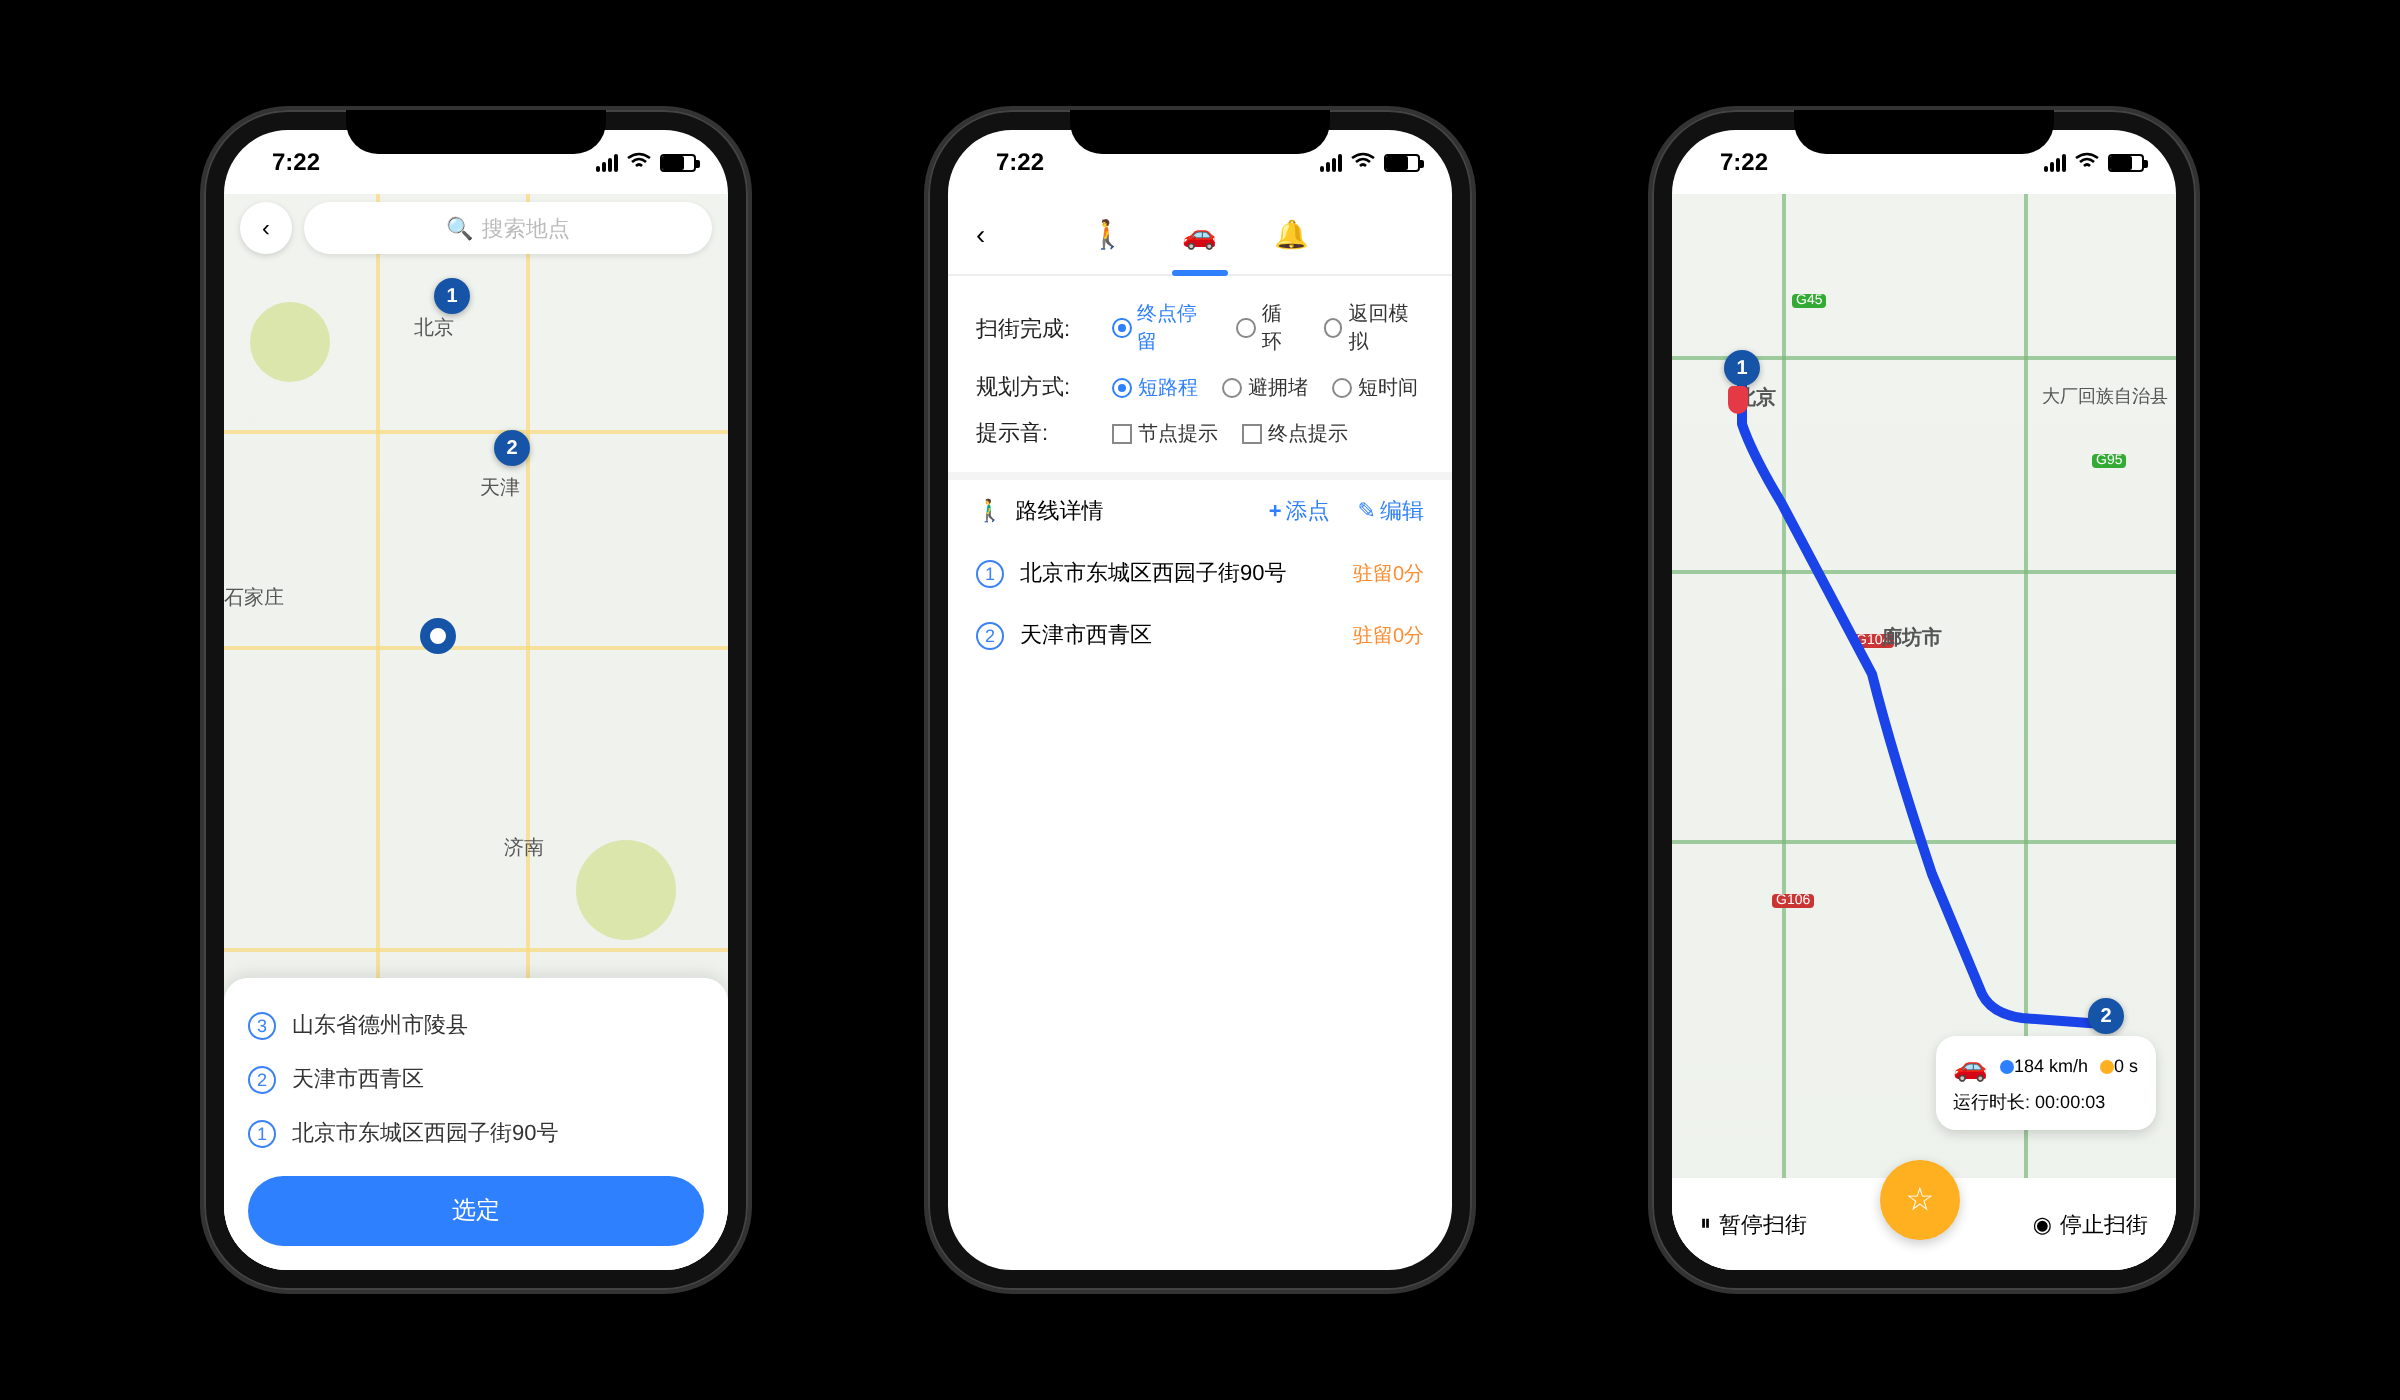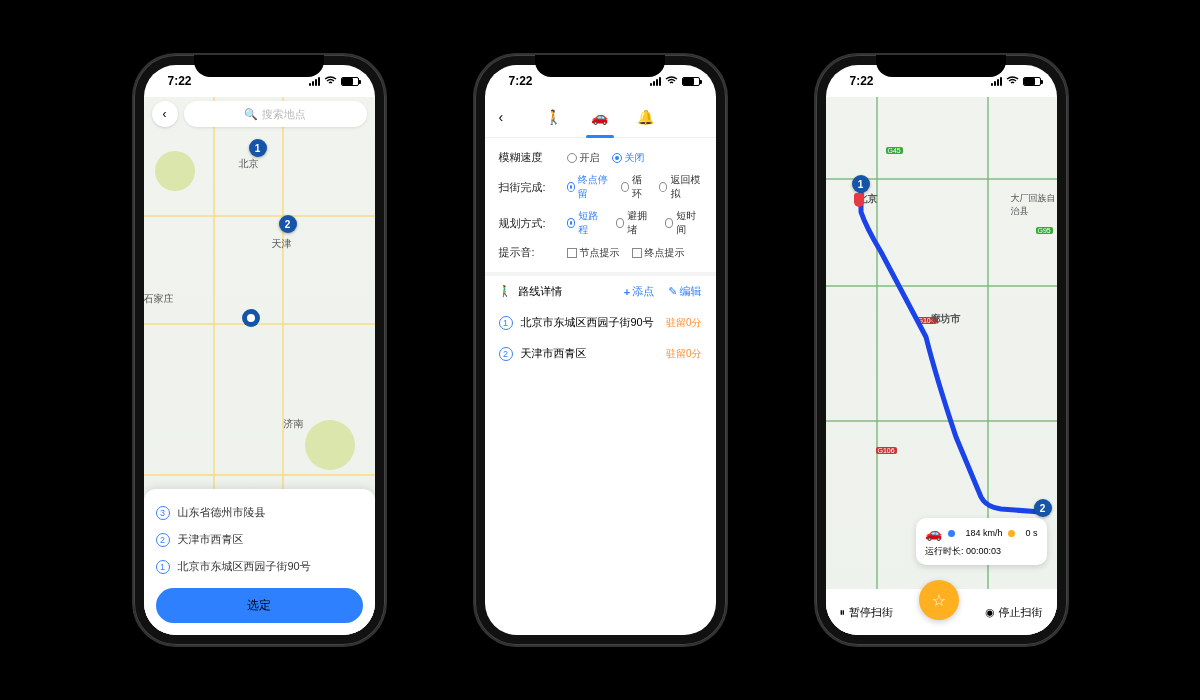--- a/index.html
+++ b/index.html
@@ -7,21 +7,21 @@
     background: #000;
     display: flex;
     justify-content: center;
     align-items: center;
     gap: 90px;
     min-height: 700px;
     font-family: -apple-system, "PingFang SC", sans-serif;
     font-size: 11px;
   }
   .phone {
-    width: 251px;
+    width: 272px;
     height: 590px;
     background: #111;
     border-radius: 42px;
     padding: 10px;
     position: relative;
     box-shadow: 0 0 0 2px #333, inset 0 0 0 1px #444;
   }
   .screen {
     width: 100%;
     height: 100%;
@@ -106,21 +106,21 @@
     display:flex; align-items:center; gap:8px;
     padding:6px 0; font-size:11px; color:#333;
   }
   .locnum {
     width:14px;height:14px;border-radius:50%;border:1px solid #3b82f6;
     color:#3b82f6;font-size:9px;display:flex;align-items:center;justify-content:center;
     flex-shrink:0;
   }
   .btnrow { display:flex; gap:8px; margin-top:8px; }
   .bluebtn {
-    flex:1; background:#2f80ff; color:#000000; border:none;
+    flex:1; background:#2f80ff; color:#ffffff; border:none;
     border-radius:20px; padding:9px 0; font-size:12px;
     display:flex;align-items:center;justify-content:center;
   }
 
   
   .p2head {
     display:flex; align-items:center; justify-content:center;
     gap:26px; padding:6px 10px; position:relative;
     border-bottom:1px solid #eee;
   }
@@ -166,21 +166,21 @@
     stroke:#1a43e8; stroke-width:5; fill:none;
     stroke-linecap:round; stroke-linejoin:round;
   }
   .cabbadge {
     position:absolute; bottom:70px; right:10px;
     background:#fff; border-radius:10px; padding:7px 9px;
     box-shadow:0 2px 6px rgba(0,0,0,.15); font-size:9px;
     display:flex;flex-direction:column;gap:4px;
   }
   .cabbadge .r1 { display:flex;align-items:center;gap:6px; }
-  .statchip { display:flex;align-items:center;gap:10px;text-align:right; }
+  .statchip { display:flex;align-items:center;gap:0;text-align:right; }
   .dot { width:7px;height:7px;border-radius:50%; }
   .footer3 {
     position:absolute;bottom:0;left:0;right:0;height:46px;
     background:#fff;display:flex;align-items:center;justify-content:space-between;
     padding:0 14px;font-size:11px;
   }
   .fab {
     width:40px;height:40px;border-radius:50%;background:#ffb020;
     display:flex;align-items:center;justify-content:center;color:#fff;
     position:relative;top:-12px;font-size:16px;
@@ -285,33 +285,20 @@
     </div>
 
     <div class="p2head">
       <span class="back2">‹</span>
       <div class="modeicon">🚶</div>
       <div class="modeicon active">🚗</div>
       <div class="modeicon">🔔</div>
     </div>
 
     <div class="settings">
-      <div class="row">
-        <span class="label">模糊速度</span>
-        <div class="optgroup">
-          <span class="opt">
-              <span class="radio"></span>
-              <span>开启</span>
-            </span>
-          <span class="opt sel">
-              <span class="radio on"></span>
-              <span>关闭</span>
-            </span>
-        </div>
-      </div>
       <div class="row">
         <span class="label">扫街完成:</span>
         <div class="optgroup">
           <span class="opt sel">
               <span class="radio on"></span>
               <span>终点停留</span>
             </span>
           <span class="opt">
               <span class="radio"></span>
               <span>循环</span>

